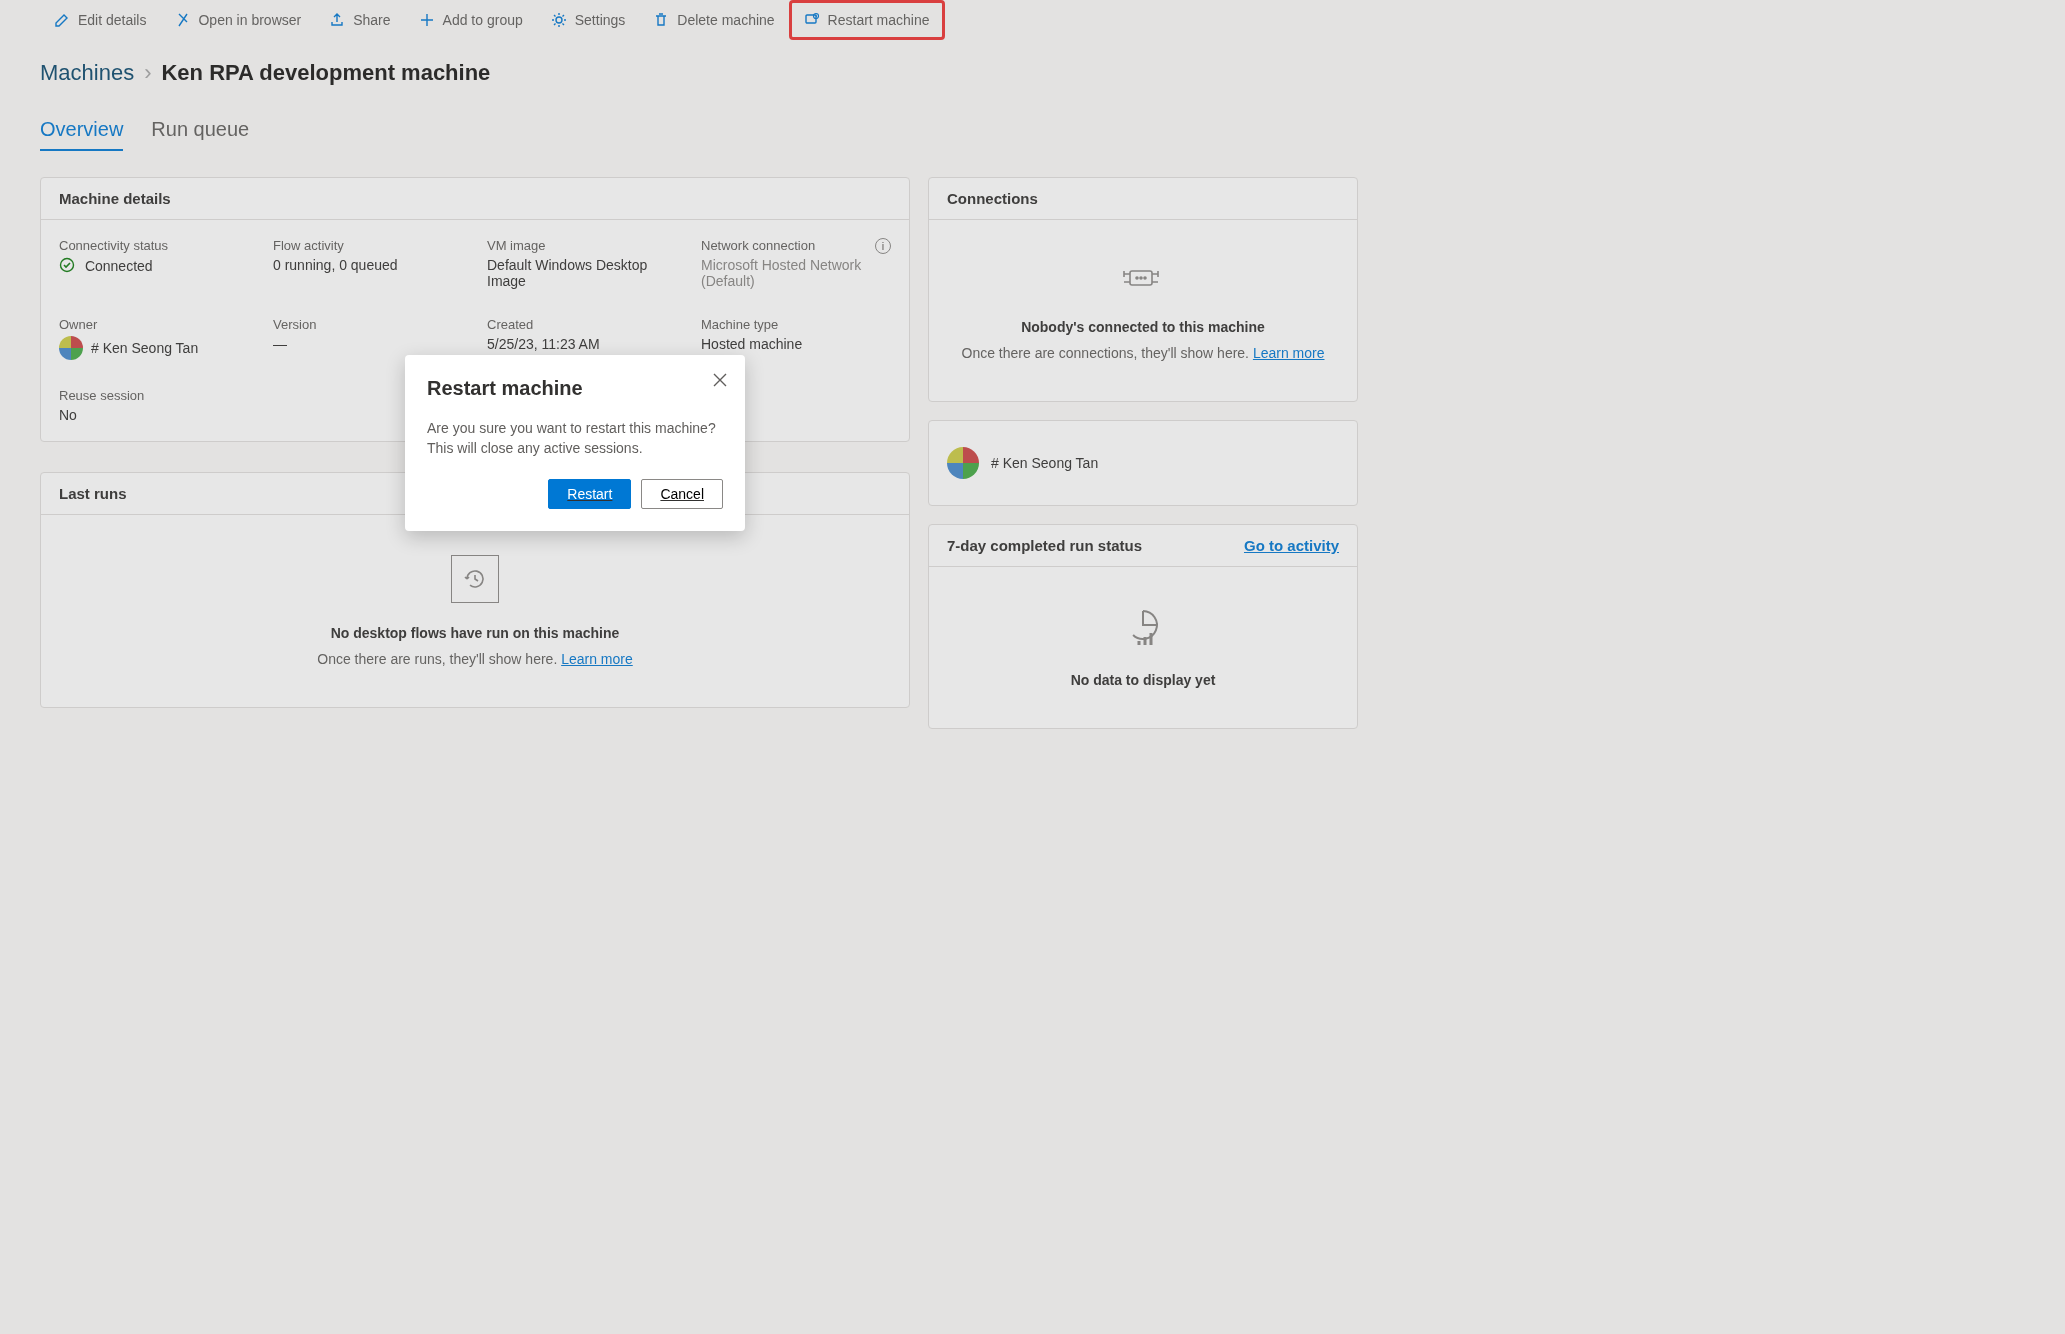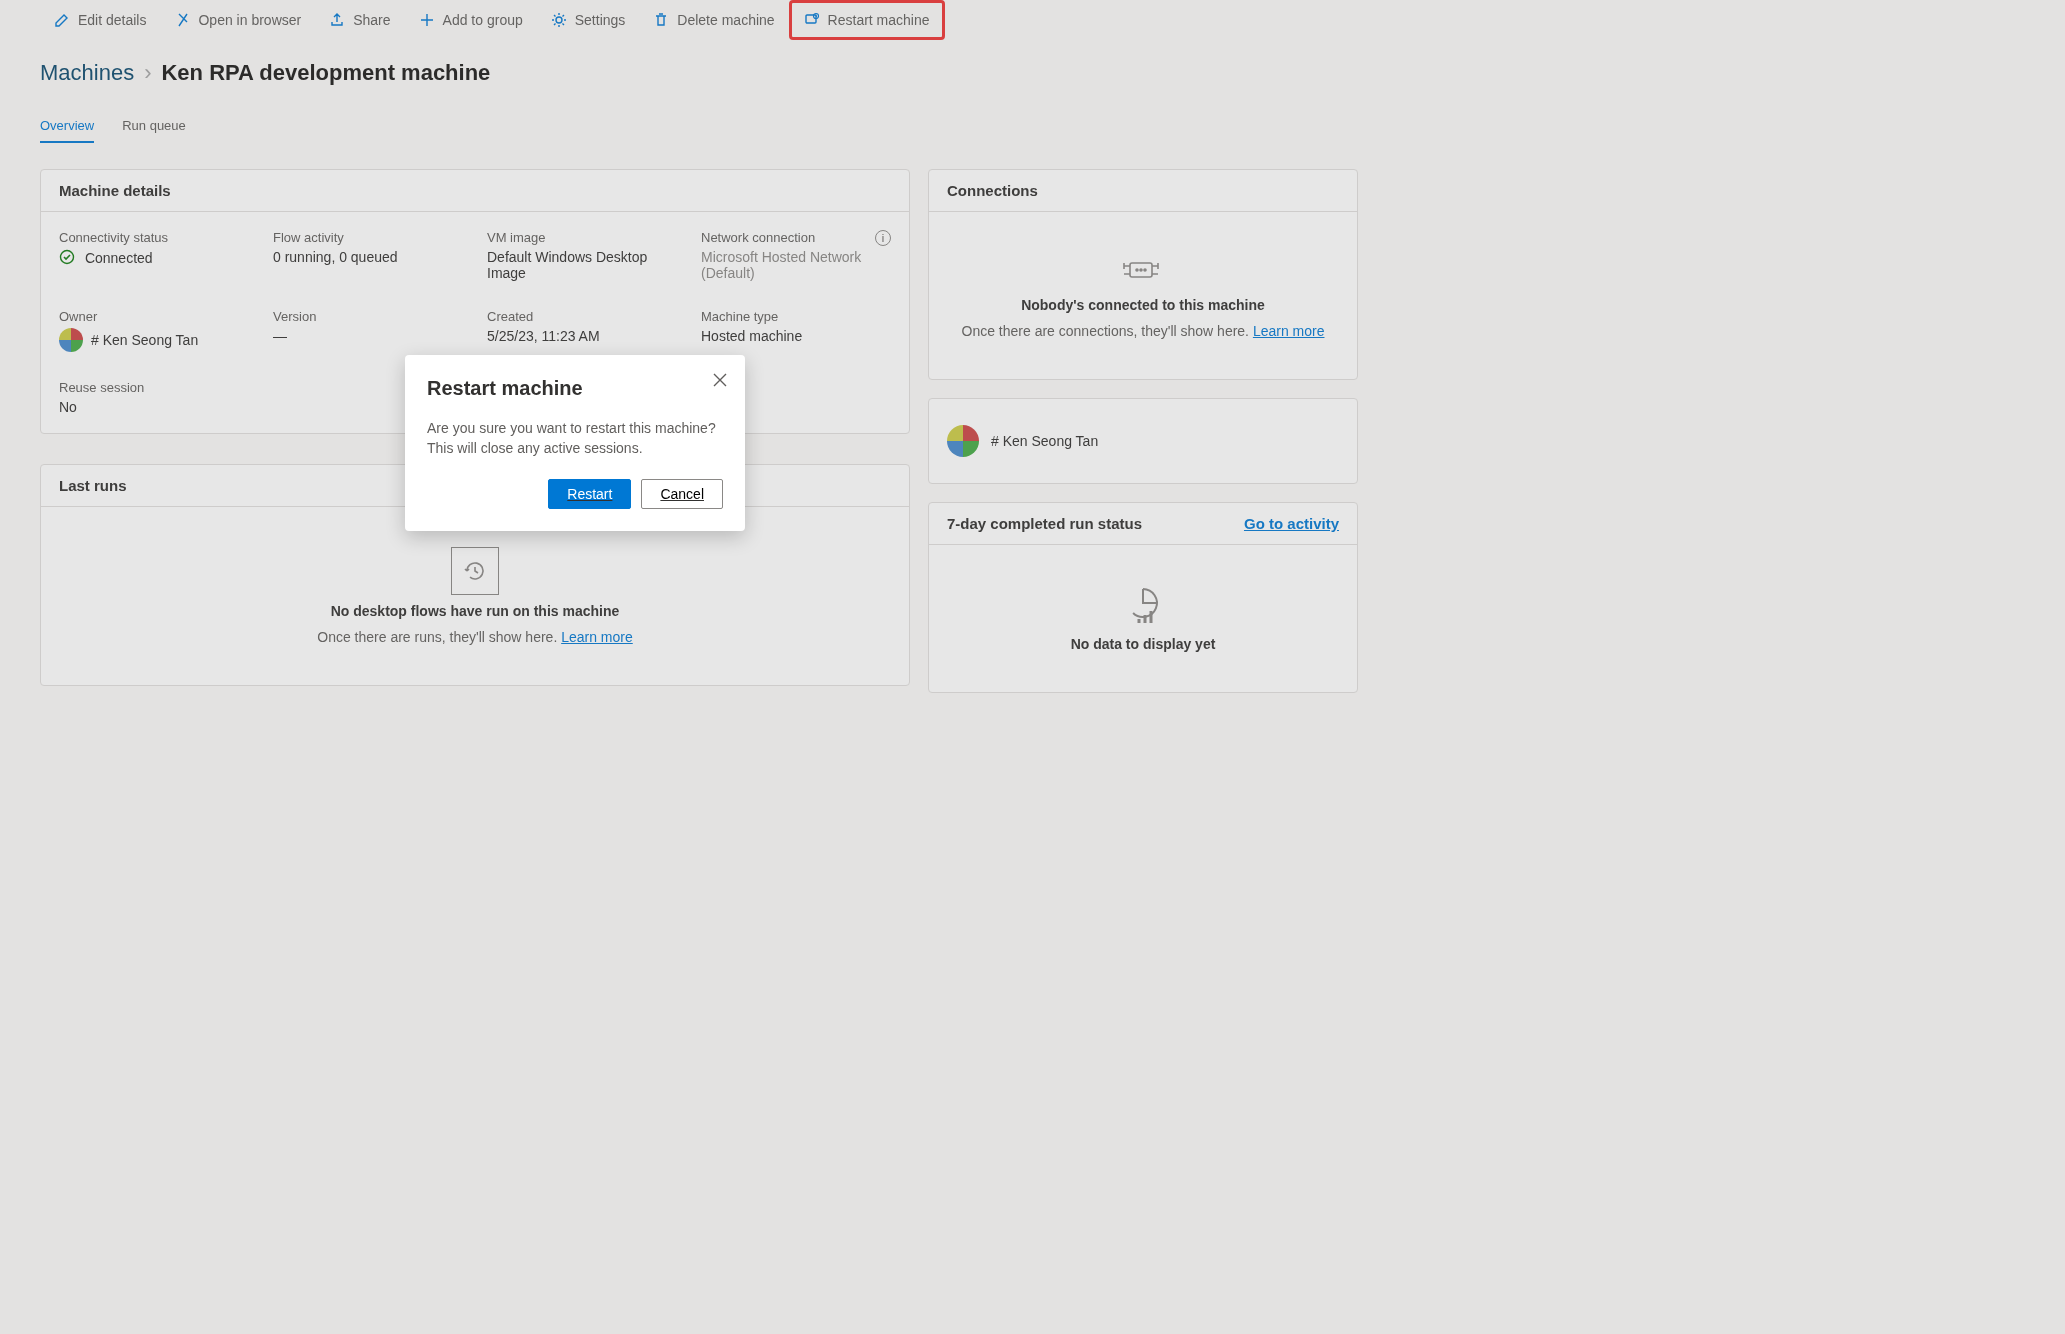--- a/index.html
+++ b/index.html
@@ -50,21 +50,21 @@
 
   
   .tabs {
     display:flex; gap:28px;
     padding: 28px 40px 0;
     border-bottom:none;
   }
   .tab {
     padding-bottom:8px;
     color:#605e5c; cursor:pointer;
-    font-size:13px;
+    font-size:20px;
   }
   .tab.selected {
     color:#0078d4;
     border-bottom:2px solid #0078d4;
   }
 
   
   .content {
     display:flex; gap:18px;
     padding: 26px 40px;
@@ -95,21 +95,21 @@
   .d-value.muted{color:#8a8886;}
   .d-value .check {color:#107c10; margin-right:6px;}
   .owner-row{display:flex;align-items:center;gap:8px;}
   .avatar{width:24px;height:24px;border-radius:50%;
     background: conic-gradient(#c44 0 25%, #4a4 25% 50%, #48c 50% 75%, #cc4 75% 100%);}
   .info-icon{width:16px;height:16px;border:1px solid #8a8886;border-radius:50%;display:inline-flex;align-items:center;justify-content:center;font-size:11px;color:#605e5c;margin-left:8px;}
 
   
   .empty-state{display:flex;flex-direction:column;align-items:center;justify-content:center;padding:40px 0;}
   .empty-icon-square{width:48px;height:48px;border:1.5px solid #8a8886;display:flex;align-items:center;justify-content:center;}
-  .empty-title{margin-top:8px;font-weight:600;color:#323130;}
+  .empty-title{margin-top:22px;font-weight:600;color:#323130;}
   .empty-sub{margin-top:10px;color:#605e5c;}
   .empty-sub a,.link{color:#0078d4;text-decoration:underline;cursor:pointer;}
 
   
   .conn-icon{color:#8a8886;}
 
   .shared-user{display:flex;align-items:center;gap:12px;padding:8px 0;}
 
   
   .piebar{color:#8a8886;}

